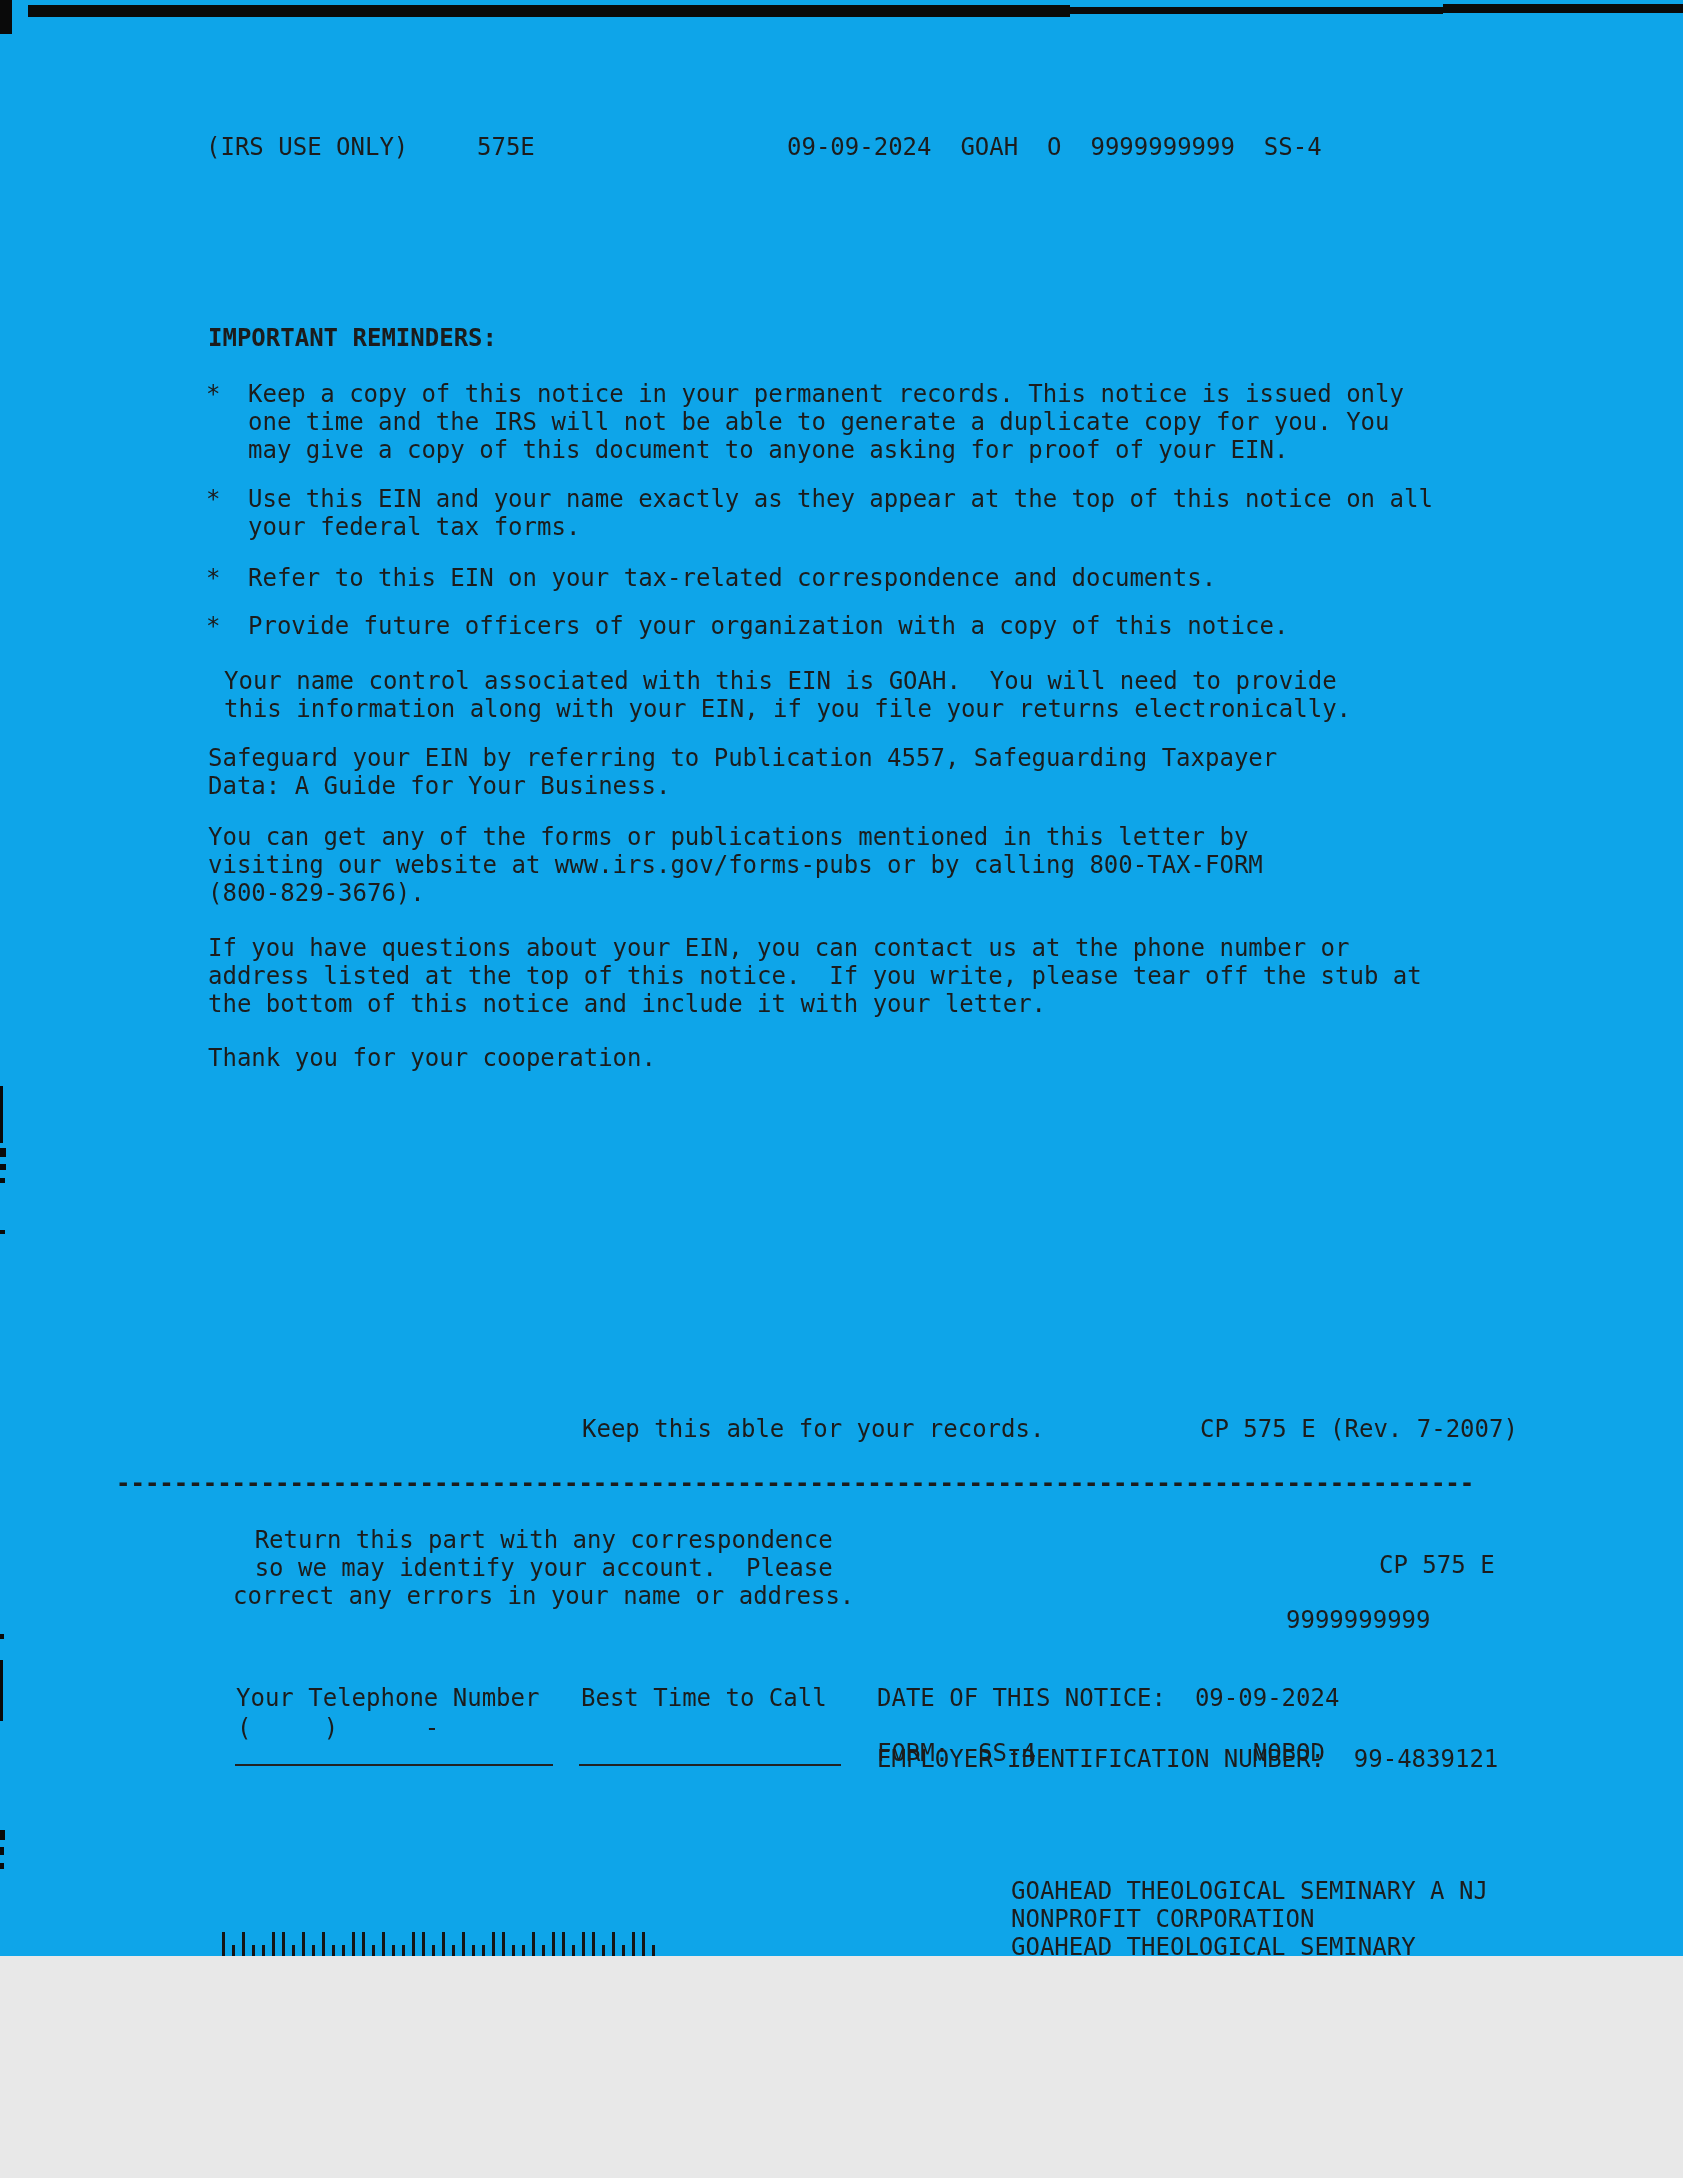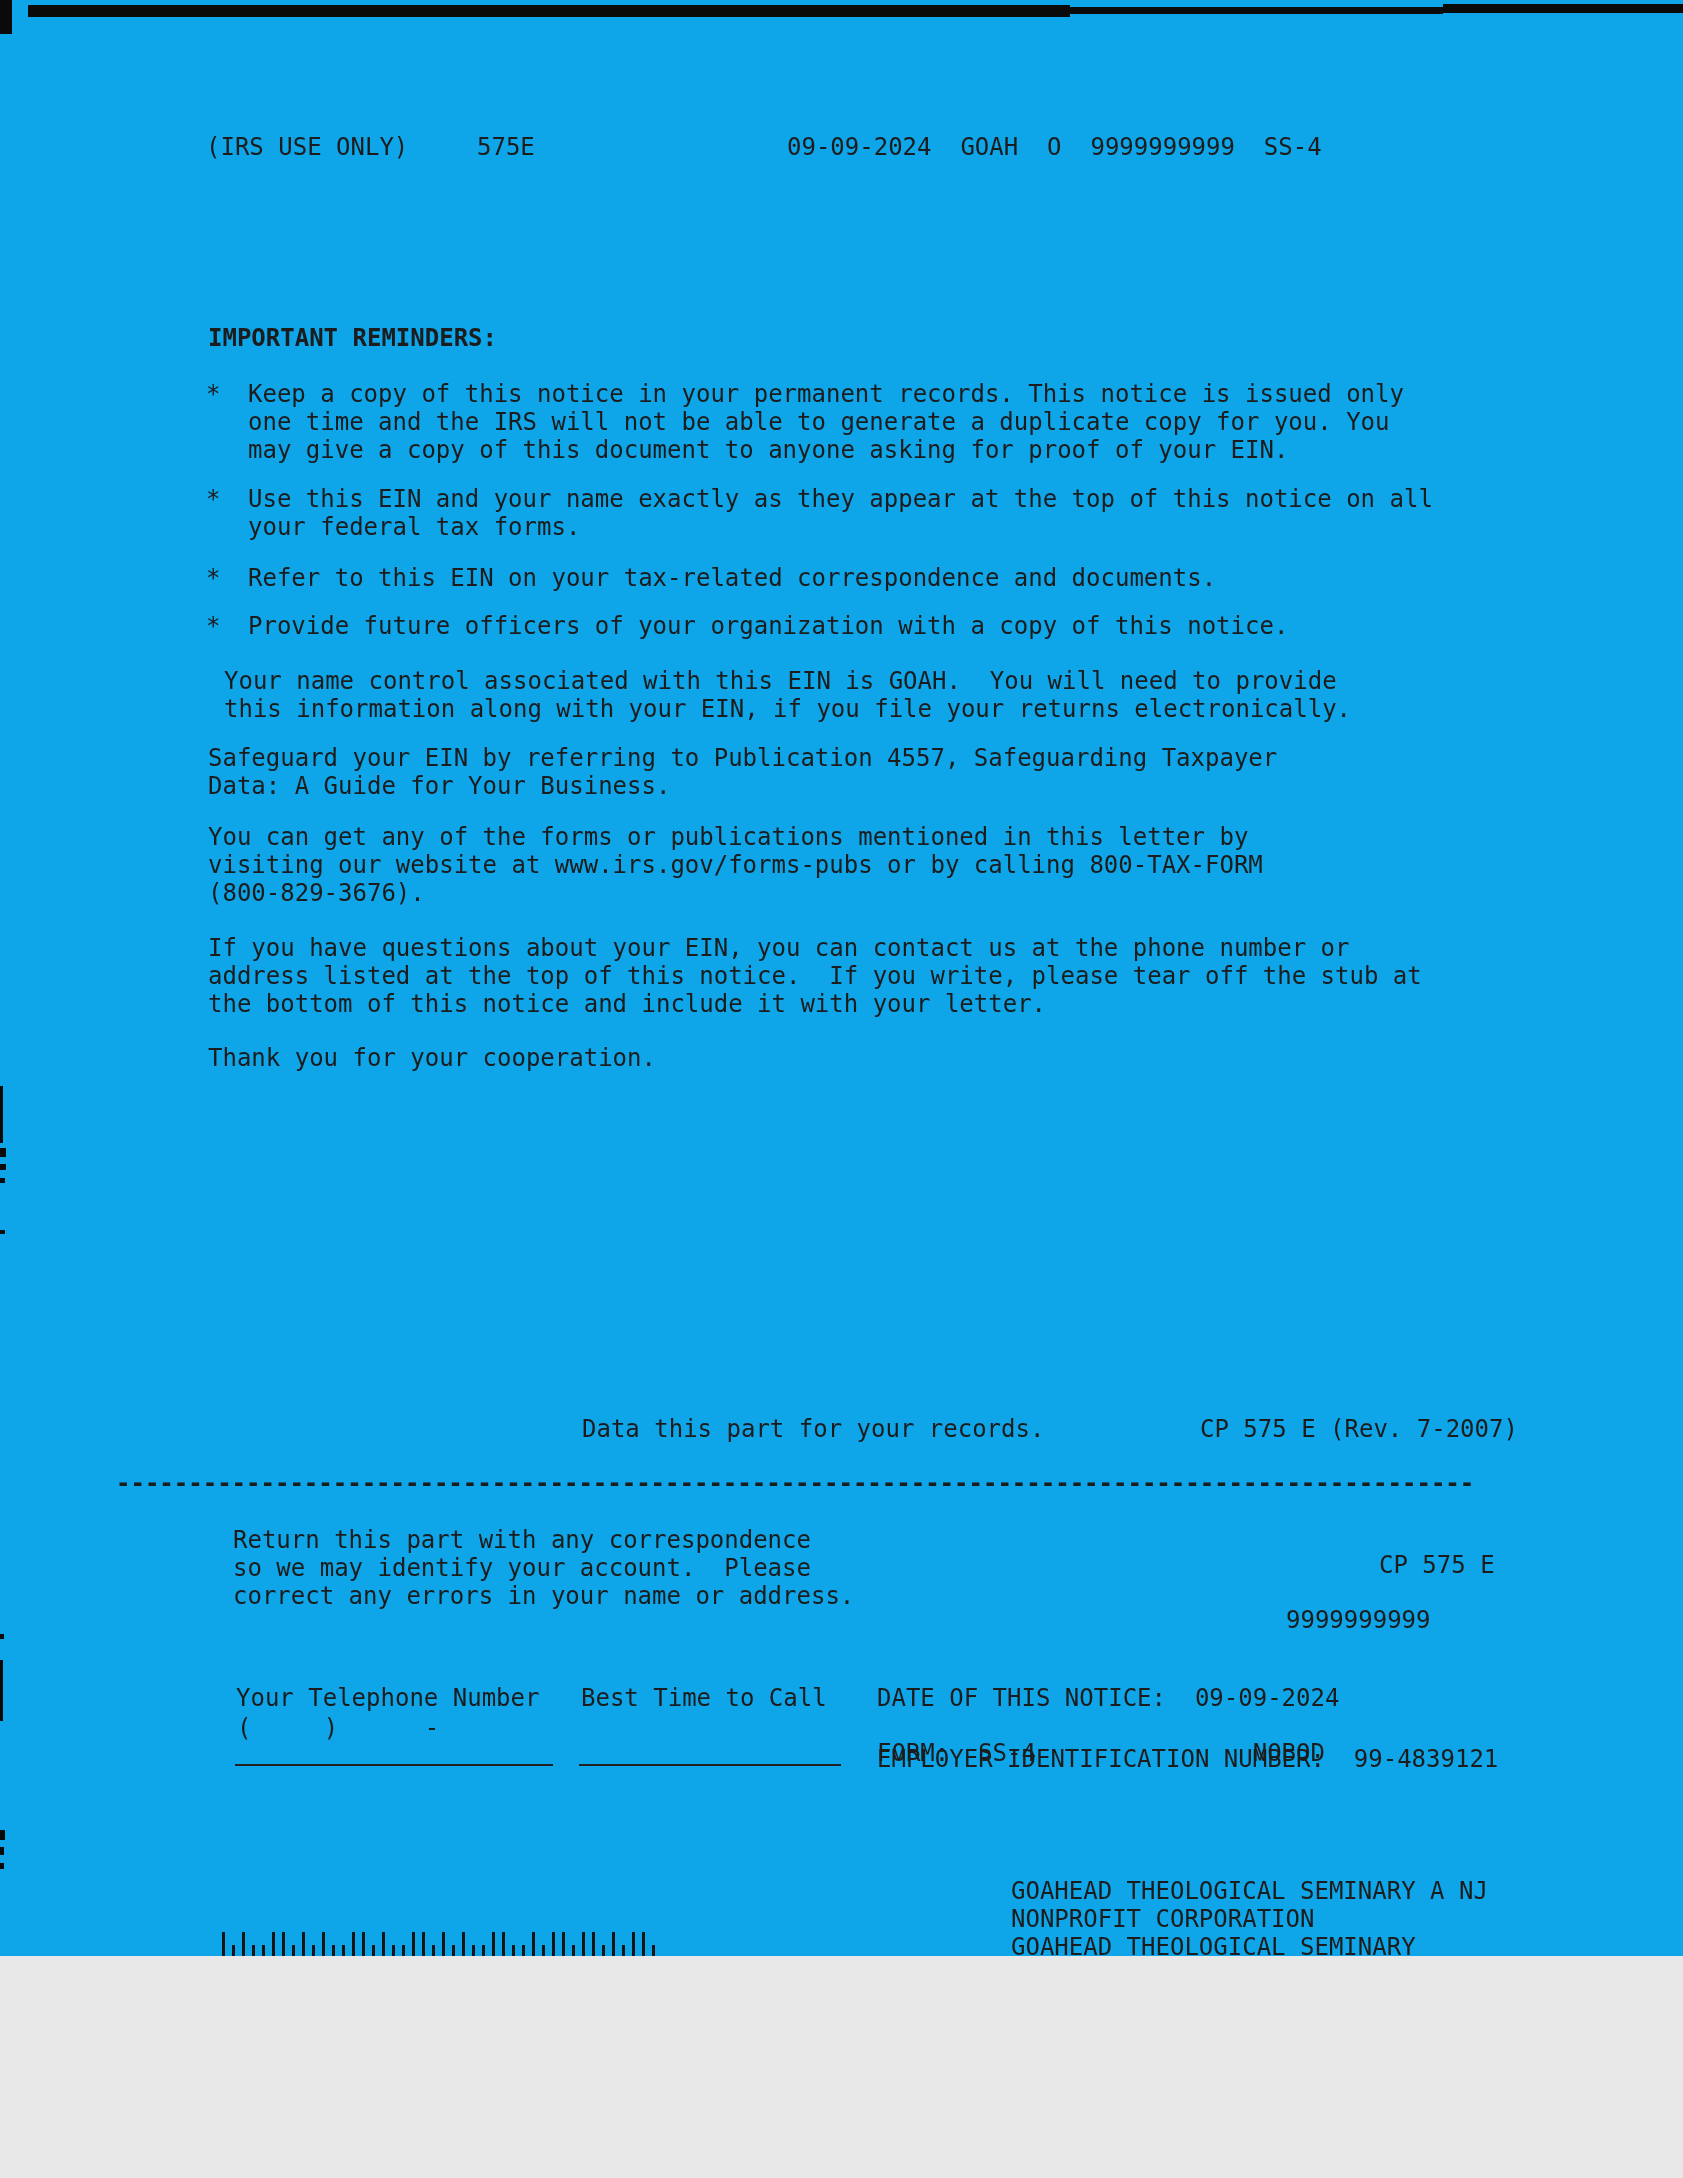--- a/index.html
+++ b/index.html
@@ -68,26 +68,26 @@
   <div class="t" style="left:208px;top:744px;">Safeguard your EIN by referring to Publication 4557, Safeguarding Taxpayer
 Data: A Guide for Your Business.</div>
   <div class="t" style="left:208px;top:823px;">You can get any of the forms or publications mentioned in this letter by
 visiting our website at www.irs.gov/forms-pubs or by calling 800-TAX-FORM
 (800-829-3676).</div>
   <div class="t" style="left:208px;top:934px;">If you have questions about your EIN, you can contact us at the phone number or
 address listed at the top of this notice.  If you write, please tear off the stub at
 the bottom of this notice and include it with your letter.</div>
   <div class="t" style="left:208px;top:1044px;">Thank you for your cooperation.</div>
 
-  <span class="t" style="left:582px;top:1415px;">Data this part for your records.</span>
+  <span class="t" style="left:582px;top:1415px;">Keep this able for your records.</span>
   <span class="t" style="left:1200px;top:1415px;">CP 575 E (Rev. 7-2007)</span>
 
   <div class="t b" style="left:116px;top:1469px;">----------------------------------------------------------------------------------------------</div>
 
-  <div class="t" style="left:233px;top:1526px;">Return this part with any correspondence
+  <div class="t" style="left:233px;top:1526px;text-align:center;">Return this part with any correspondence
 so we may identify your account.  Please
 correct any errors in your name or address.</div>
   <span class="t" style="left:1379px;top:1551px;">CP 575 E</span>
   <span class="t" style="left:1286px;top:1606px;">9999999999</span>
 
   <span class="t" style="left:236px;top:1684px;">Your Telephone Number</span>
   <span class="t" style="left:581px;top:1684px;">Best Time to Call</span>
   <span class="t" style="left:877px;top:1684px;">DATE OF THIS NOTICE:  09-09-2024</span>
 
   <span class="t" style="left:237px;top:1714px;">(     )      -</span>

